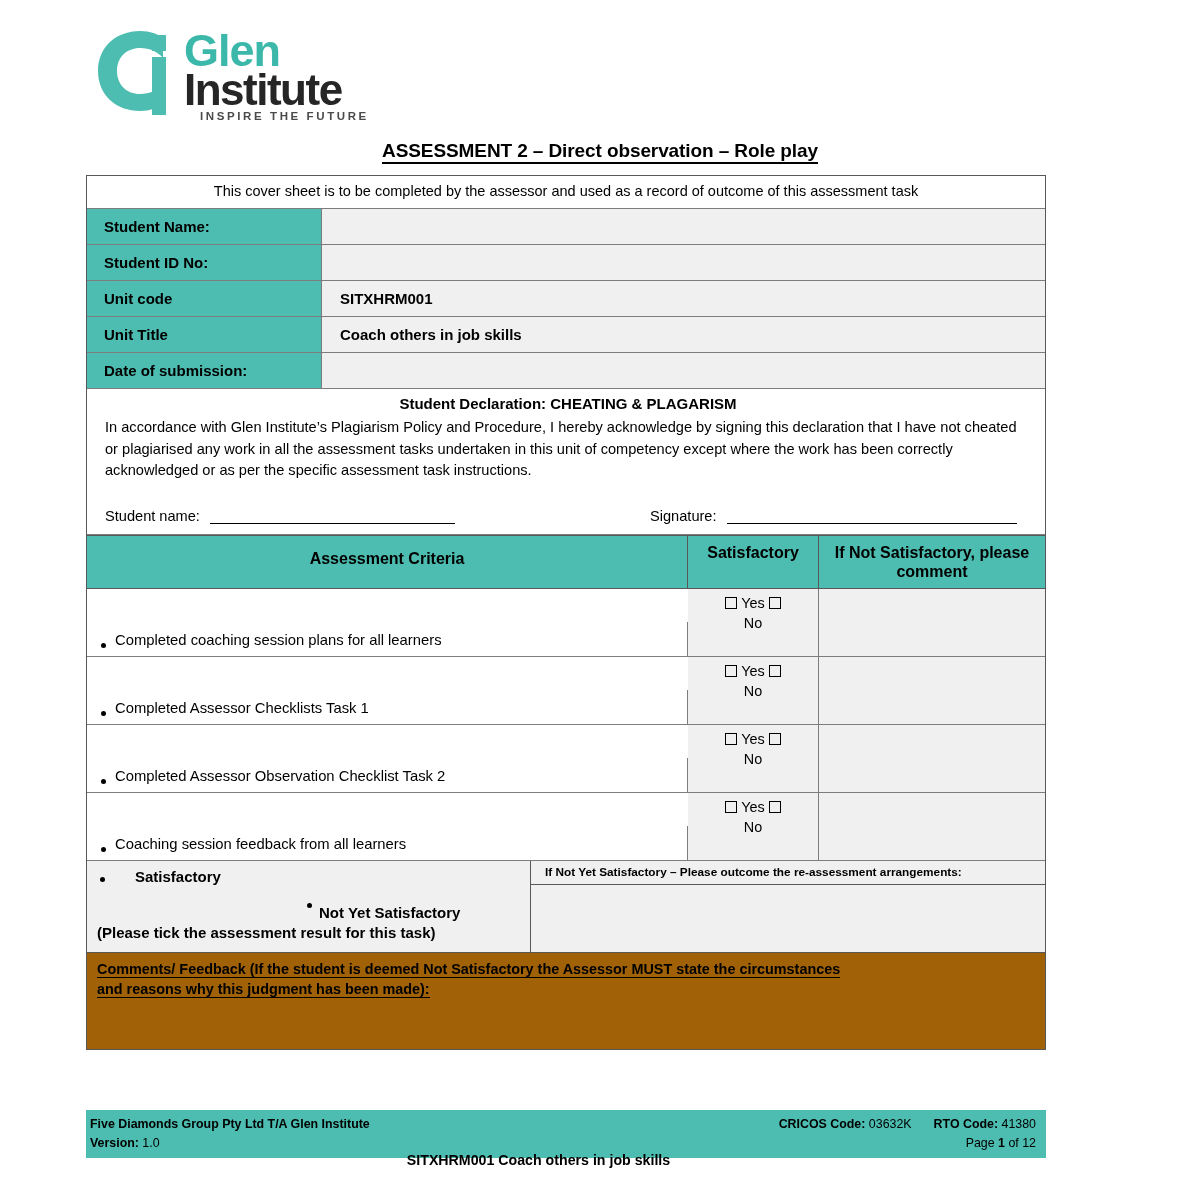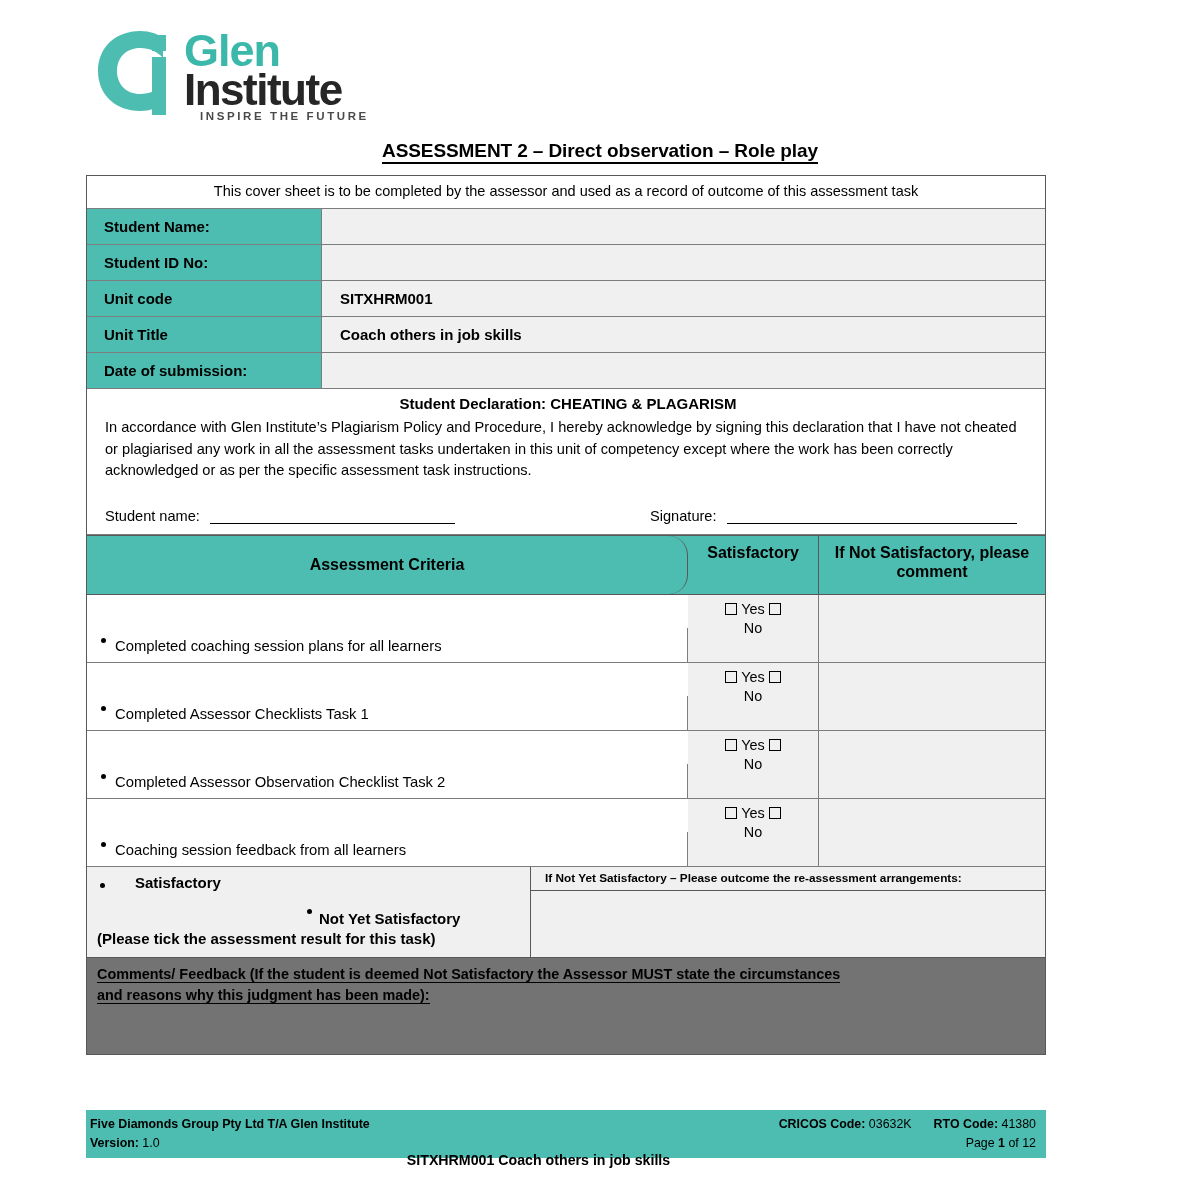--- a/index.html
+++ b/index.html
@@ -158,23 +158,22 @@
     display: flex;
     background: #4CBDB0;
     border-bottom: 1.5px solid #58585b;
     border-top: 1.5px solid #58585b;
   }
   .ch-criteria {
     flex: 1;
     text-align: center;
     font-weight: bold;
     font-size: 16px;
-    padding: 20px 0;
+    padding: 14px 0;
     border-right: 1.5px solid #58585b;
-    border-radius: 19px;
   }
   .ch-sat {
     width: 131px;
     min-width: 131px;
     text-align: center;
     font-weight: bold;
     font-size: 16px;
     padding: 7px 6px;
     box-sizing: border-box;
     line-height: 1.2;
@@ -197,21 +196,21 @@
     min-height: 41px;
   }
   .crit-row:last-of-type { border-bottom: 1.5px solid #58585b; }
   .cr-text {
     flex: 1;
     font-size: 14.8px;
     padding: 10px 8px 8px 14px;
     box-sizing: border-box;
     border-right: 1.2px solid #7d7d80;
     display: flex;
-    align-items: flex-start;
+    align-items: flex-end;
     margin-top: 33px;
   }
   .bullet {
     display: inline-block;
     width: 5px; height: 5px;
     background: #000;
     border-radius: 50%;
     margin-right: 9px;
     flex: 0 0 auto;
   }
@@ -269,21 +268,21 @@
     font-size: 11.8px;
     font-weight: bold;
     padding: 4px 6px 5px 14px;
     border-bottom: 1.5px solid #58585b;
     background: #f0f0f0;
   }
   .rr-body { height: 56px; background: #f0f0f0; }
 
   
   .comments {
-    background: #737373;
+    background: #a16207;
     padding: 6px 14px 0 10px;
     min-height: 96px;
     box-sizing: border-box;
   }
   .comments-head {
     font-size: 14.4px;
     font-weight: bold;
     line-height: 1.45;
   }
   .comments-head span { border-bottom: 1.4px solid #000; }

